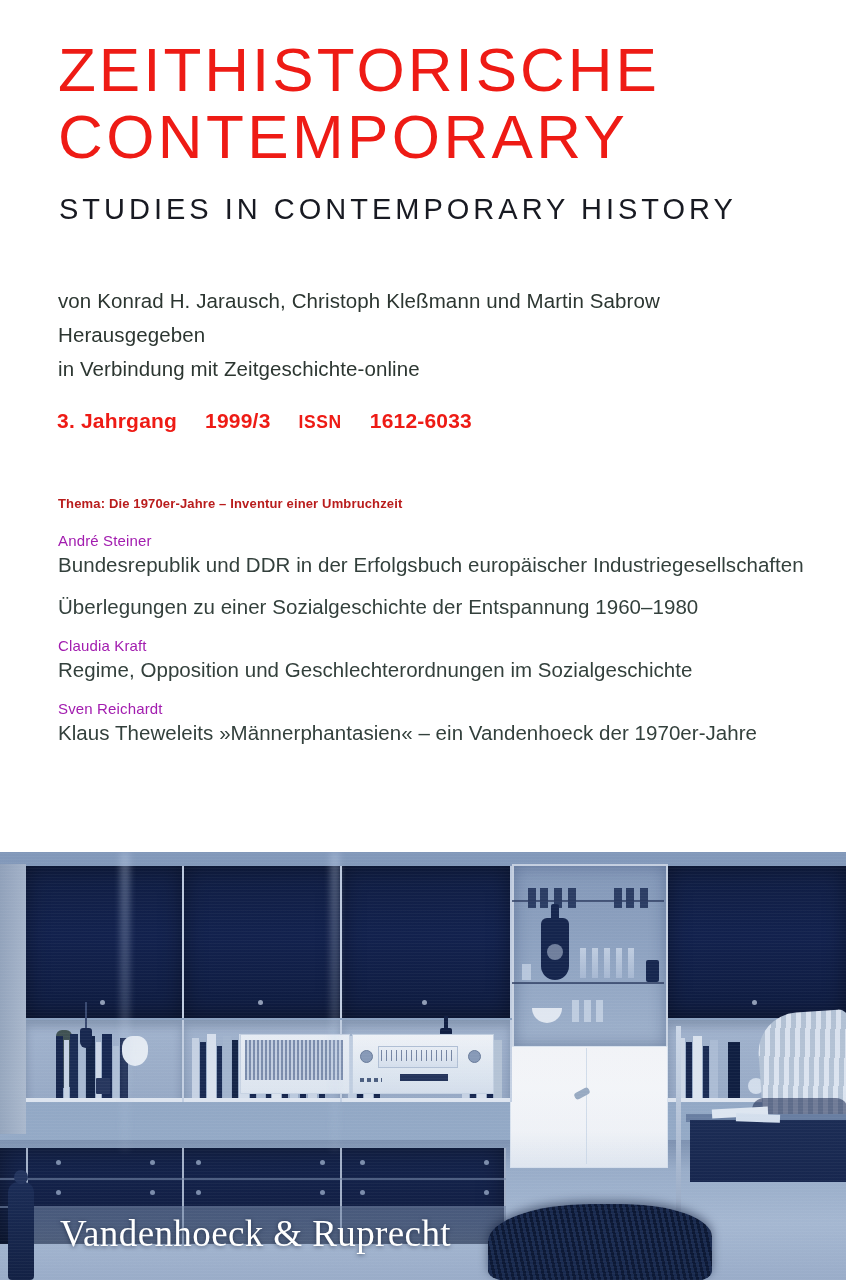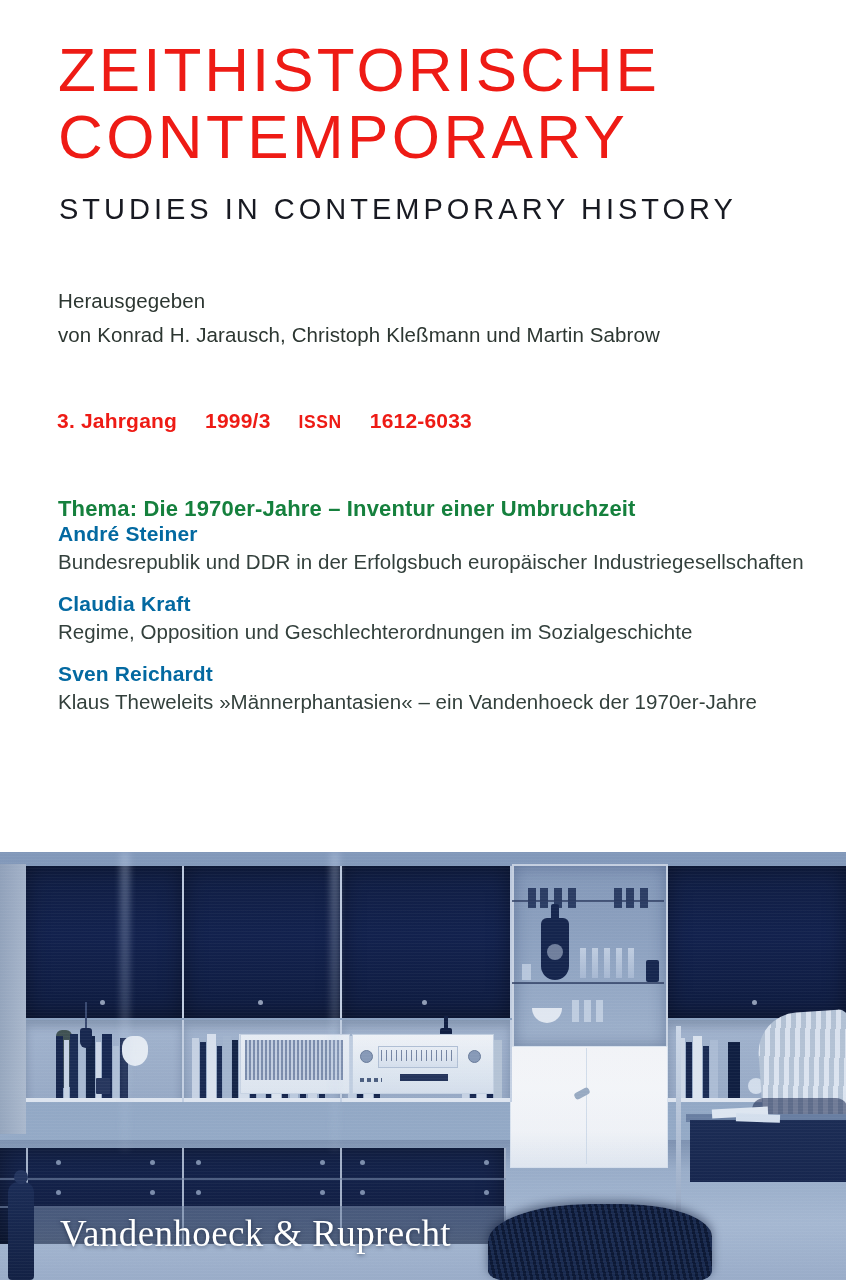--- a/index.html
+++ b/index.html
@@ -88,34 +88,35 @@
   }
 
   
   .toc {
     position: absolute;
     left: 58px;
     top: 496px;
     width: 770px;
   }
   .toc-theme {
-    color: #15803d;
+    color: #b91c1c;
     font-family: "Liberation Sans", sans-serif;
     font-weight: 700;
-    font-size: 22px;
+    font-size: 13px;
     letter-spacing: 0.15px;
+    margin-bottom: 21px;
     white-space: nowrap;
   }
   .toc-entry { margin-bottom: 18px; }
   .toc-entry:last-child { margin-bottom: 0; }
   .toc-author {
-    color: #0369a1;
-    font-family: "Liberation Sans", sans-serif;
-    font-weight: 700;
-    font-size: 21px;
+    color: #a21caf;
+    font-family: "Liberation Sans", sans-serif;
+    font-weight: 400;
+    font-size: 15px;
     letter-spacing: 0.15px;
     margin-bottom: 4px;
     white-space: nowrap;
   }
   .toc-title {
     color: #33403c;
     font-family: "Liberation Sans", sans-serif;
     font-weight: 400;
     font-size: 20.5px;
     letter-spacing: 0.05px;
@@ -440,37 +441,39 @@
 <div class="cover-top">
 
   <div class="title-main">
     <div class="title-line title-line-1">ZEITHISTORISCHE</div>
     <div class="title-line title-line-2">CONTEMPORARY</div>
   </div>
 
   <div class="subtitle">STUDIES IN CONTEMPORARY HISTORY</div>
 
   <div class="editors">
+    <div>von Konrad H. Jarausch, Christoph Kleßmann und Martin Sabrow</div>
     <div>Herausgegeben</div>
-    <div>von Konrad H. Jarausch, Christoph Kleßmann und Martin Sabrow</div>
+    <div>in Verbindung mit Zeitgeschichte-online</div>
   </div>
 
   <div class="issue-line">
     <span class="seg">3. Jahrgang</span><span class="seg">1999/3</span><span class="seg issn-word">ISSN</span><span class="seg">1612-6033</span>
   </div>
 
   <div class="toc">
     <div class="toc-theme">Thema: Die 1970er-Jahre – Inventur einer Umbruchzeit</div>
 
     <div class="toc-entry">
       <div class="toc-author">André Steiner</div>
       <div class="toc-title">Bundesrepublik und DDR in der Erfolgsbuch europäischer Industriegesellschaften</div>
     </div>
 
     <div class="toc-entry">
+      <div class="toc-title">Überlegungen zu einer Sozialgeschichte der Entspannung 1960–1980</div>
     </div>
 
     <div class="toc-entry">
       <div class="toc-author">Claudia Kraft</div>
       <div class="toc-title">Regime, Opposition und Geschlechterordnungen im Sozialgeschichte</div>
     </div>
 
     <div class="toc-entry">
       <div class="toc-author">Sven Reichardt</div>
       <div class="toc-title">Klaus Theweleits »Männerphantasien« – ein Vandenhoeck der 1970er-Jahre</div>

